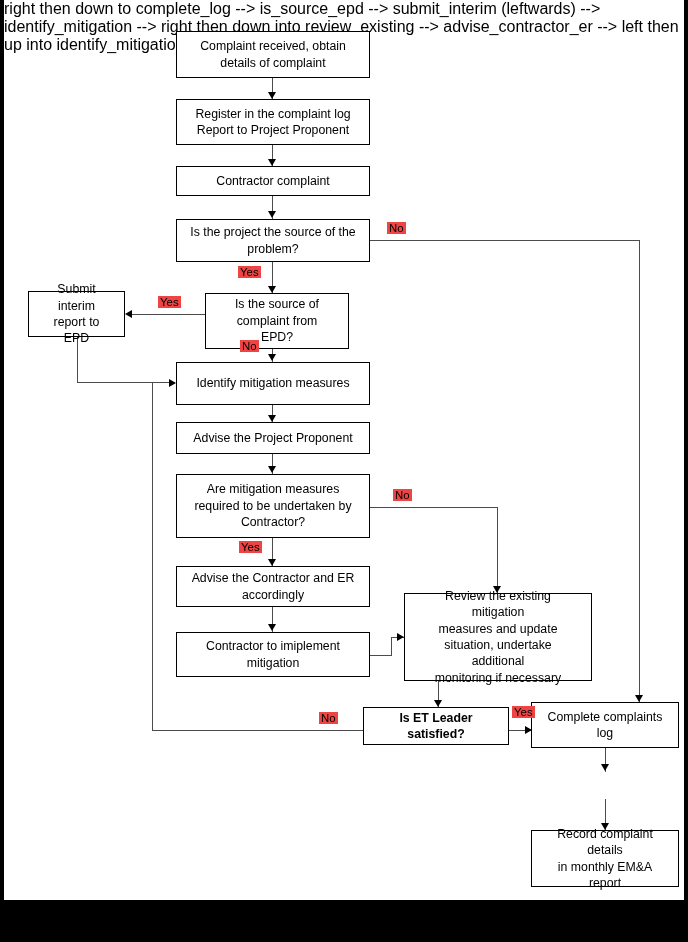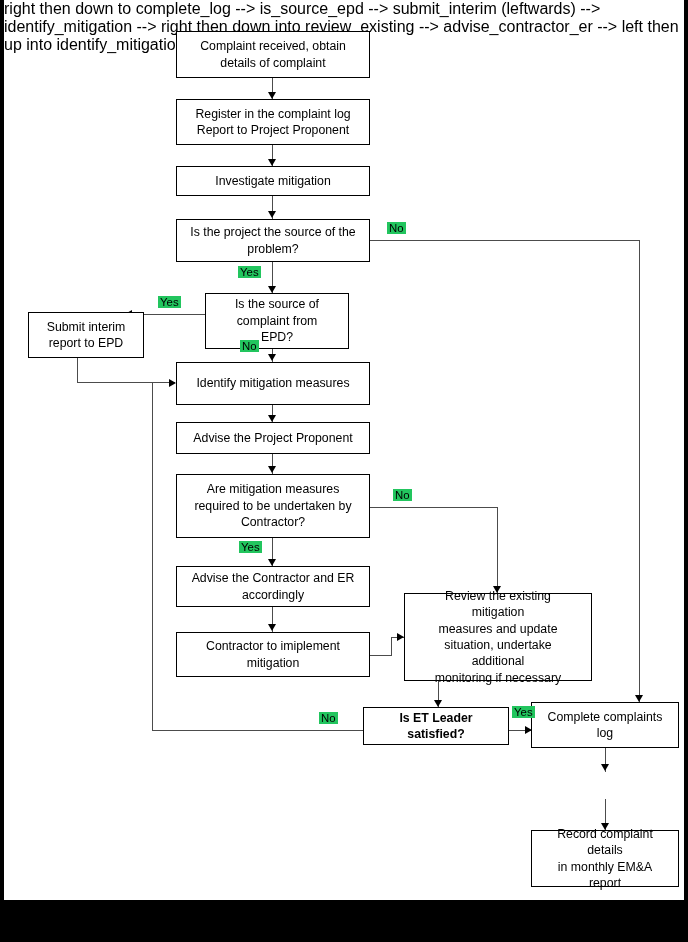--- a/index.html
+++ b/index.html
@@ -64,21 +64,21 @@
     border-top: 4.6px solid transparent;
     border-bottom: 4.6px solid transparent;
     border-right: 7.5px solid #000000;
   }
   .elabel {
     position: absolute;
     font-size: 11.4px;
     color: #000000;
     white-space: nowrap;
     z-index: 4;
-    background: #22c55e;
+    background: #ef4444;
     padding: 0 2px;
   }
 </style>
 </head>
 <body>
 
 <div id="canvas">
 
   
 
@@ -178,32 +178,32 @@
 
   <div class="node" style="left:172px; top:31px; width:194px; height:47px;">
     <span>Complaint received, obtain<br>details of complaint</span>
   </div>
 
   <div class="node" style="left:172px; top:99px; width:194px; height:46px;">
     <span>Register in the complaint log<br>Report to Project Proponent</span>
   </div>
 
   <div class="node" style="left:172px; top:166px; width:194px; height:30px;">
-    <span>Investigate mitigation</span>
+    <span>Contractor complaint</span>
   </div>
 
   <div class="node" style="left:172px; top:219px; width:194px; height:43px;align-items:center;">
     <span>Is the project the source of the<br>problem?</span>
   </div>
 
   <div class="node" style="left:201px; top:293px; width:144px; height:56px;">
     <span>Is the source of<br>complaint from EPD?</span>
   </div>
 
-  <div class="node" style="left:24px; top:291px; width:116px; height:46px;margin-top:21px;">
+  <div class="node" style="left:24px; top:291px; width:97px; height:46px;">
     <span>Submit interim<br>report to EPD</span>
   </div>
 
   <div class="node" style="left:172px; top:362px; width:194px; height:43px;">
     <span>Identify mitigation measures</span>
   </div>
 
   <div class="node" style="left:172px; top:422px; width:194px; height:32px;">
     <span>Advise the Project Proponent</span>
   </div>

